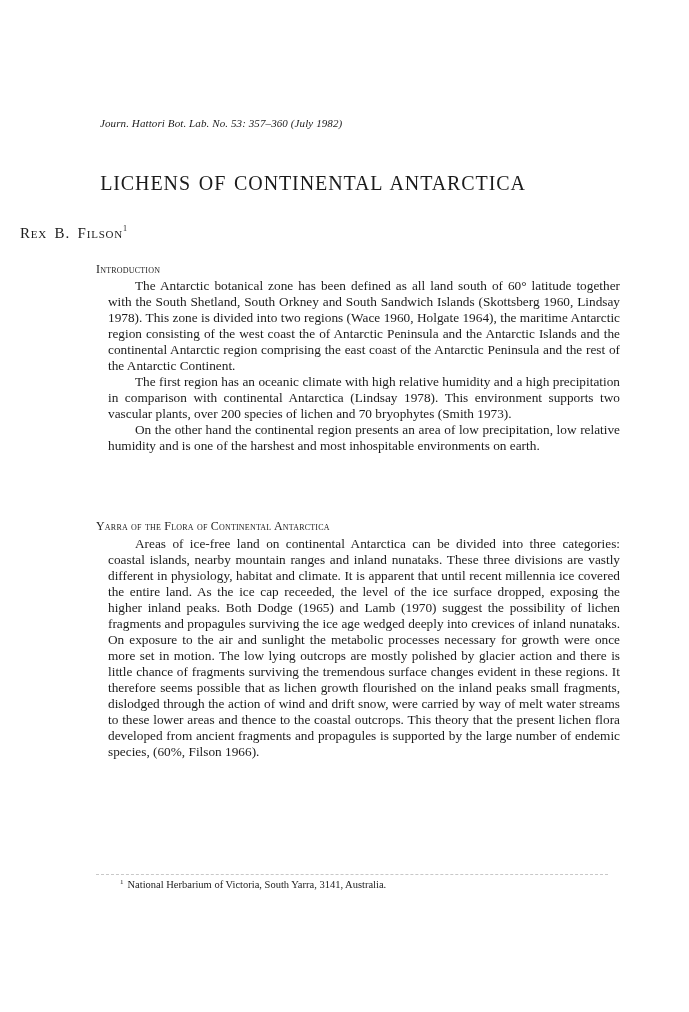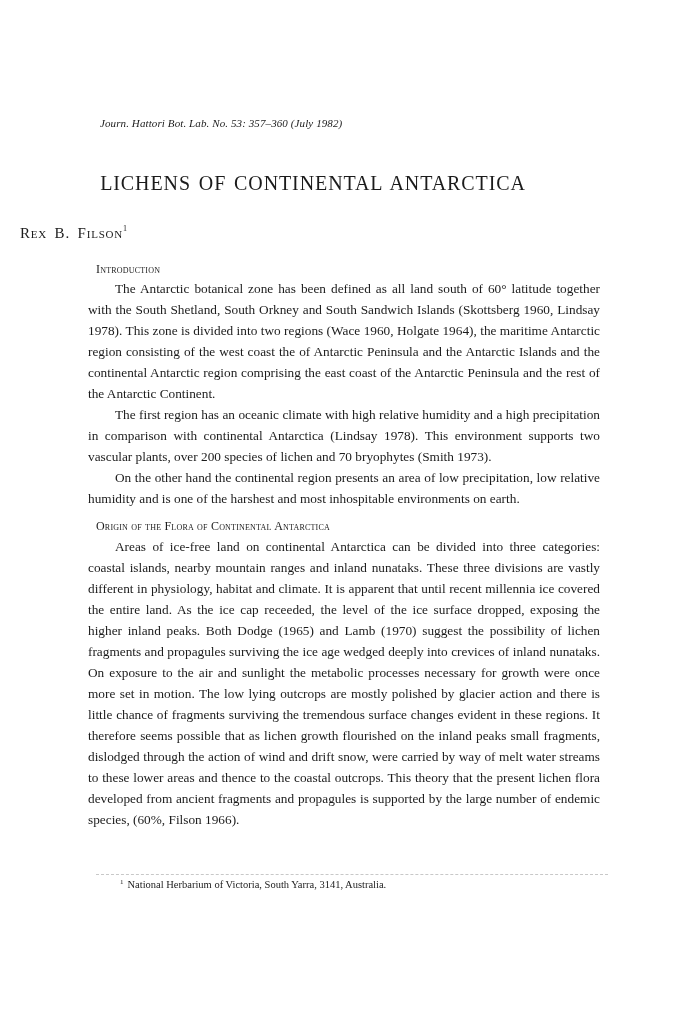--- a/index.html
+++ b/index.html
@@ -21,22 +21,22 @@
     position: absolute; left: 0; width: 689px; top: 224px; text-align: left;
     font-size: 15px; font-variant: small-caps; letter-spacing: 0.8px; word-spacing: 3px;
     padding-left: 20px; box-sizing: border-box;
   }
   .author sup { font-size: 8px; vertical-align: 7px; font-variant: normal; }
   .section-head {
     position: absolute; left: 96px; font-size: 12px; font-variant: small-caps;
     letter-spacing: 0.2px;
   }
   .body-text {
-    position: absolute; left: 88px; width: 512px;
-    font-size: 13.3px; line-height: 21px; text-align: justify;
+    position: absolute; left: 108px; width: 512px;
+    font-size: 13.3px; line-height: 16px; text-align: justify;
   }
   .body-text p { margin: 0; text-indent: 27px; }
   .footnote-rule {
     position: absolute; left: 96px; top: 874px; width: 512px; height: 0;
     border-top: 1px dashed #c8c8c8;
   }
   .footnote {
     position: absolute; left: 120px; top: 878px; font-size: 10.5px;
   }
   .footnote sup { font-size: 7px; vertical-align: 4px; margin-right: 4px; }
@@ -55,21 +55,21 @@
   </div>
 
   <div class="section-head" style="top:262px;">Introduction</div>
 
   <div class="body-text" style="top:278px;">
     <p>The Antarctic botanical zone has been defined as all land south of 60° latitude together with the South Shetland, South Orkney and South Sandwich Islands (Skottsberg 1960, Lindsay 1978).  This zone is divided into two regions (Wace 1960, Holgate 1964), the maritime Antarctic region consisting of the west coast the of Antarctic Peninsula and the Antarctic Islands and the continental Antarctic region comprising the east coast of the Antarctic Peninsula and the rest of the Antarctic Continent.</p>
     <p>The first region has an oceanic climate with high relative humidity and a high precipitation in comparison with continental Antarctica (Lindsay 1978).  This environment supports two vascular plants, over 200 species of lichen and 70 bryophytes (Smith 1973).</p>
     <p>On the other hand the continental region presents an area of low precipitation, low relative humidity and is one of the harshest and most inhospitable environments on earth.</p>
   </div>
 
-  <div class="section-head" style="top:519px;">Origin of the Flora of Continental Antarctica</div>
+  <div class="section-head" style="top:519px;">Yarra of the Flora of Continental Antarctica</div>
 
   <div class="body-text" style="top:536px;">
     <p>Areas of ice-free land on continental Antarctica can be divided into three categories: coastal islands, nearby mountain ranges and inland nunataks.  These three divisions are vastly different in physiology, habitat and climate.  It is apparent that until recent millennia ice covered the entire land.  As the ice cap receeded, the level of the ice surface dropped, exposing the higher inland peaks.  Both Dodge (1965) and Lamb (1970) suggest the possibility of lichen fragments and propagules surviving the ice age wedged deeply into crevices of inland nunataks.  On exposure to the air and sunlight the metabolic processes necessary for growth were once more set in motion.  The low lying outcrops are mostly polished by glacier action and there is little chance of fragments surviving the tremendous surface changes evident in these regions.  It therefore seems possible that as lichen growth flourished on the inland peaks small fragments, dislodged through the action of wind and drift snow, were carried by way of melt water streams to these lower areas and thence to the coastal outcrops.  This theory that the present lichen flora developed from ancient fragments and propagules is supported by the large number of endemic species, (60%, Filson 1966).</p>
   </div>
 
   <div class="footnote-rule"></div>
 
   <div class="footnote">
     <sup>1</sup><span>National Herbarium of Victoria, South Yarra, 3141, Australia.</span>
   </div>

